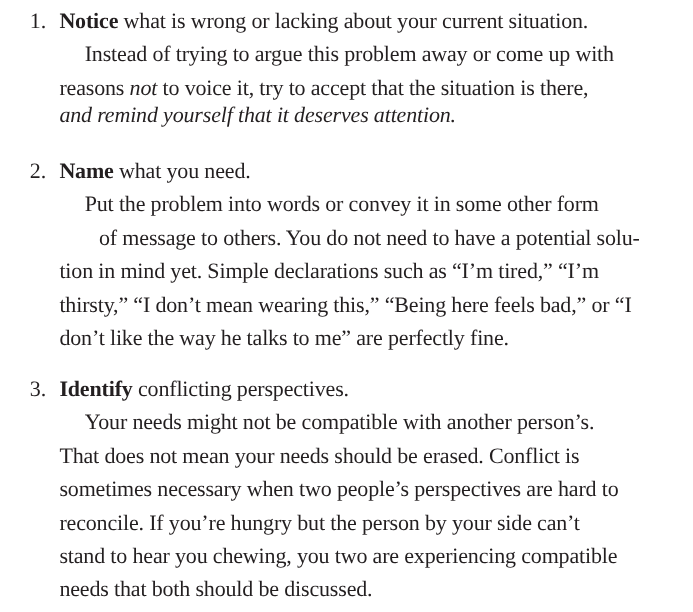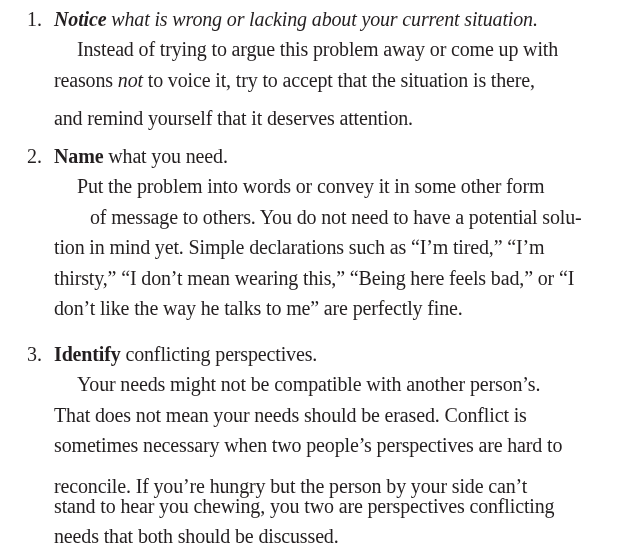--- a/index.html
+++ b/index.html
@@ -46,40 +46,40 @@
     .term { font-weight: bold; }
     em { font-style: italic; }
   </style>
 </head>
 <body>
 
 <div class="list">
 
   <div class="item" style="top:4px;">
     <span class="num">1.</span>
-    <div class="line" style="top:0px;font-style:italic;"><span class="term">Notice</span><span> what is wrong or lacking about your current situation.</span></div>
+    <div class="line" style="top:0px;"><span class="term">Notice</span><span> what is wrong or lacking about your current situation.</span></div>
     <div class="line indent" style="top:30.4px;">Instead of trying to argue this problem away or come up with</div>
     <div class="line" style="top:60.8px;"><span>reasons </span><em>not</em><span> to voice it, try to accept that the situation is there,</span></div>
-    <div class="line" style="top:99px;">and remind yourself that it deserves attention.</div>
+    <div class="line" style="top:86px;font-style:italic;">and remind yourself that it deserves attention.</div>
   </div>
 
   <div class="item" style="top:141px;">
     <span class="num">2.</span>
     <div class="line" style="top:0px;"><span class="term">Name</span><span> what you need.</span></div>
     <div class="line indent" style="top:30.4px;">Put the problem into words or convey it in some other form</div>
     <div class="line" style="top:60.8px;margin-left:36px;">of message to others. You do not need to have a potential solu-</div>
     <div class="line" style="top:91.2px;text-align:right;">tion in mind yet. Simple declarations such as “I’m tired,” “I’m</div>
     <div class="line" style="top:121.6px;">thirsty,” “I don’t mean wearing this,” “Being here feels bad,” or “I</div>
     <div class="line" style="top:152px;">don’t like the way he talks to me” are perfectly fine.</div>
   </div>
 
   <div class="item" style="top:339px;">
     <span class="num">3.</span>
     <div class="line" style="top:0px;"><span class="term">Identify</span><span> conflicting perspectives.</span></div>
     <div class="line indent" style="top:30.4px;">Your needs might not be compatible with another person’s.</div>
     <div class="line" style="top:60.8px;">That does not mean your needs should be erased. Conflict is</div>
     <div class="line" style="top:91.2px;">sometimes necessary when two people’s perspectives are hard to</div>
-    <div class="line" style="top:121.6px;margin-top:10px;">reconcile. If you’re hungry but the person by your side can’t</div>
-    <div class="line" style="top:152px;">stand to hear you chewing, you two are perspectives conflicting</div>
+    <div class="line" style="top:121.6px;">reconcile. If you’re hungry but the person by your side can’t</div>
+    <div class="line" style="top:152px;">stand to hear you chewing, you two are experiencing compatible</div>
     <div class="line" style="top:182.4px;">needs that both should be discussed.</div>
   </div>
 
 </div>
 
 </body></html>

